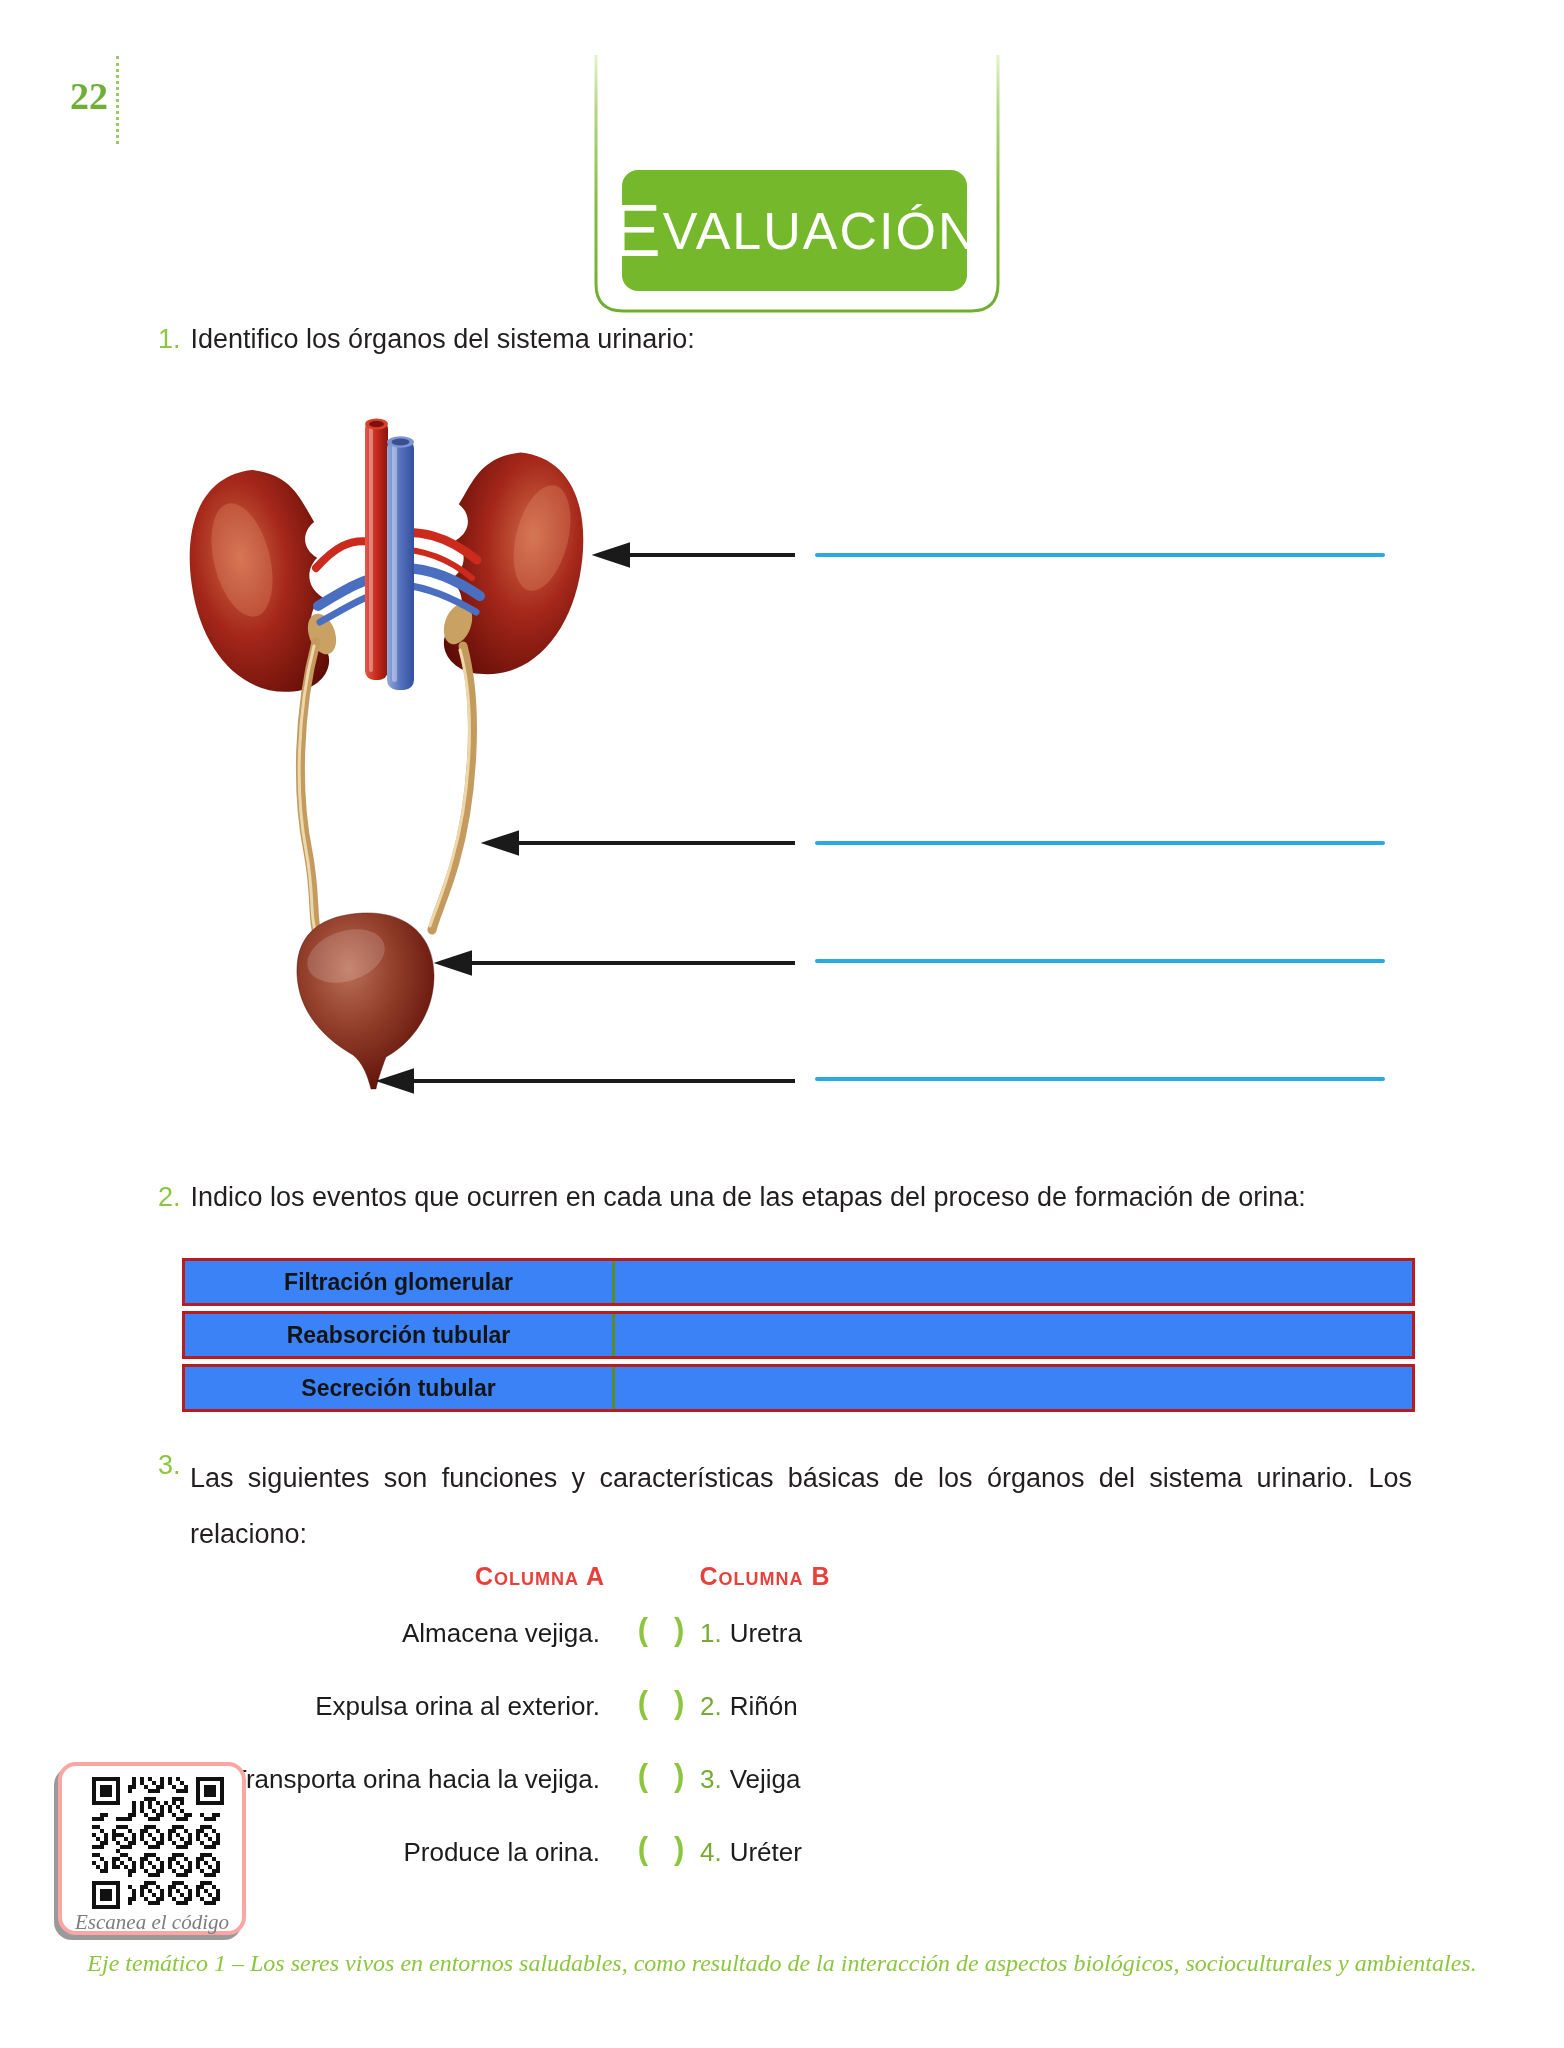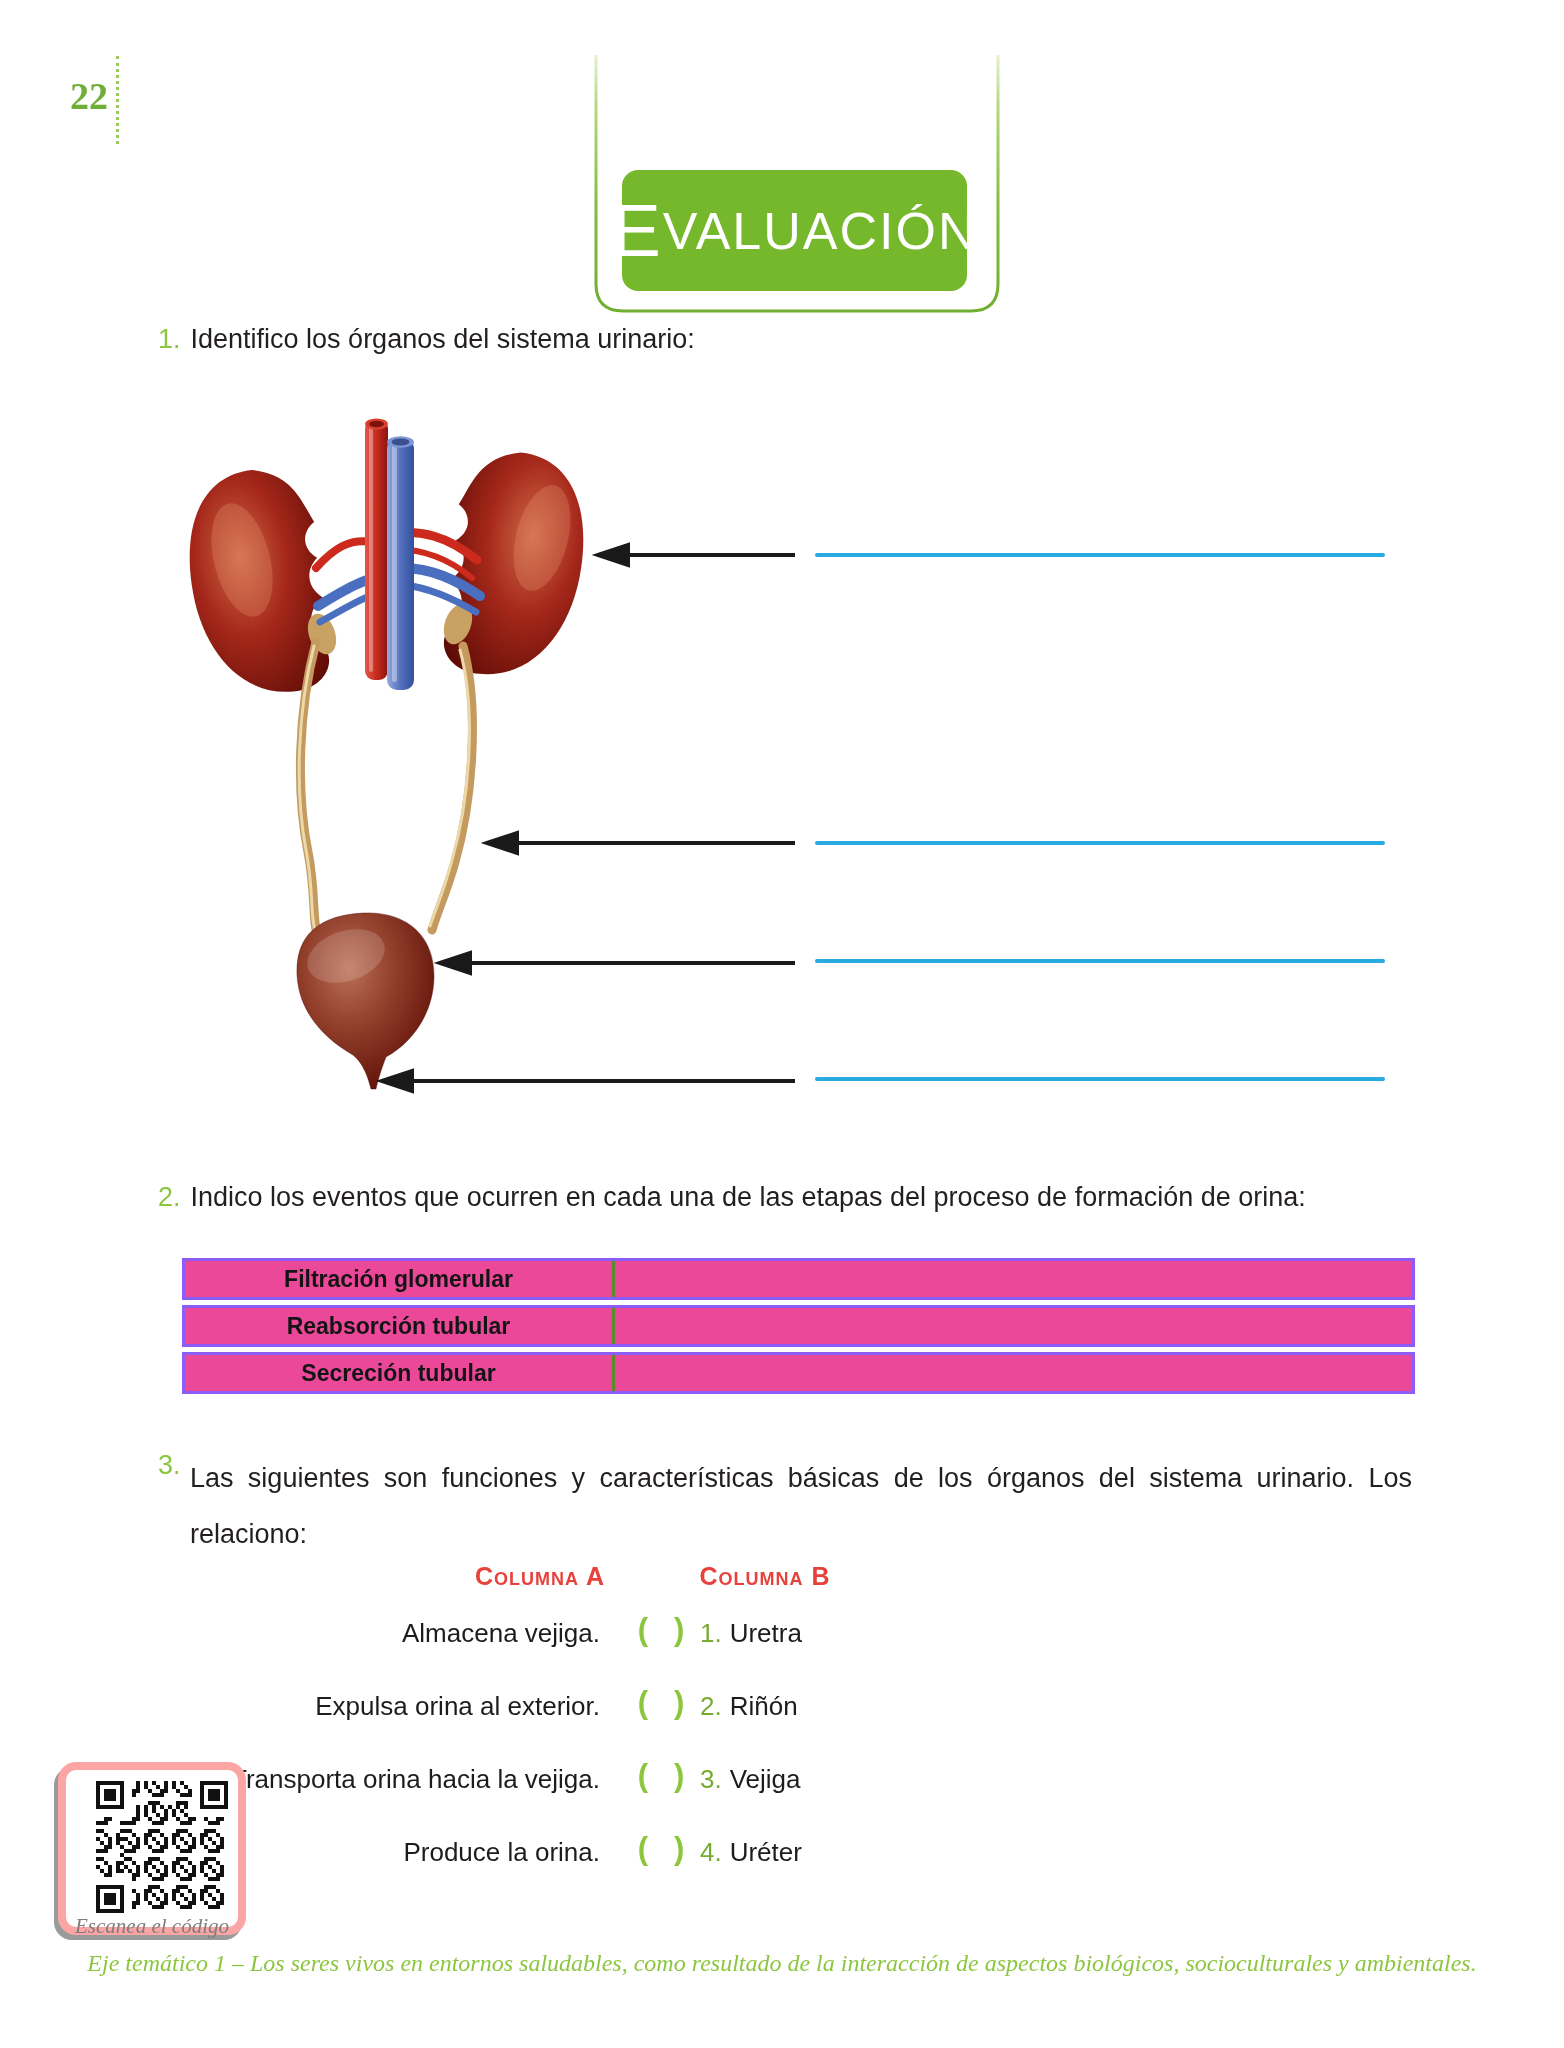--- a/index.html
+++ b/index.html
@@ -26,39 +26,39 @@
   #q2{left:158px;top:1182px;}
   #q3{left:190px;top:1450px;width:1222px;white-space:normal;text-align:justify;line-height:56px;}
   #q3num{position:absolute;left:158px;top:1450px;font-size:27px;color:#8cc63f;}
 
   
   .fig-svg{position:absolute;left:150px;top:410px;}
   .answer-line{position:absolute;left:815px;width:570px;height:4px;background:#29abe2;border-radius:2px;}
 
   
   .etable{position:absolute;left:182px;top:1258px;width:1233px;}
-  .trow{display:flex;height:42px;border:3px solid #8b5cf6;margin-bottom:5px;background:#ec4899;box-sizing:border-box;}
+  .trow{display:flex;height:48px;border:3px solid #b91c1c;margin-bottom:5px;background:#3b82f6;box-sizing:border-box;}
   .tlabel{width:430px;border-right:3px solid #5d8a28;display:flex;align-items:center;justify-content:center;
           font-weight:bold;font-size:23px;color:#141414;box-sizing:border-box;}
   .tval{flex:1;}
 
   
   .colhead{position:absolute;top:1562px;font-weight:bold;font-size:25px;color:#e8403a;
            font-variant:small-caps;text-align:center;letter-spacing:1px;}
   #colA{left:440px;width:200px;}
   #colB{left:660px;width:210px;}
   .mrow-a{position:absolute;left:190px;width:410px;text-align:right;font-size:26px;color:#1c1c1c;}
   .mrow-p{position:absolute;left:628px;width:66px;text-align:center;font-size:31px;color:#8cc63f;
           white-space:pre;font-weight:bold;}
   .mrow-b{position:absolute;left:700px;font-size:26px;color:#1c1c1c;white-space:nowrap;}
   .bnum{color:#76ab31;margin-right:8px;}
 
   
   .qrbox{position:absolute;left:58px;top:1762px;width:188px;height:173px;background:#fff;
-         border:8px solid #fca5a5;border-radius:18px;box-shadow:-4px 5px 0 #9a9a9a;box-sizing:border-box;}
+         border:4px solid #fca5a5;border-radius:18px;box-shadow:-4px 5px 0 #9a9a9a;box-sizing:border-box;}
   .qrbox svg{position:absolute;left:30px;top:11px;}
   .qrcaption{position:absolute;left:0;top:144px;width:100%;text-align:center;
              font-family:"Liberation Serif",serif;font-style:italic;font-size:21px;color:#7d7d7d;}
 
   
   .footer{position:absolute;left:0;top:1950px;width:1564px;text-align:center;
           font-family:"Liberation Serif",serif;font-style:italic;font-size:24px;color:#8cc63f;}
 </style>
 </head>
 <body>

